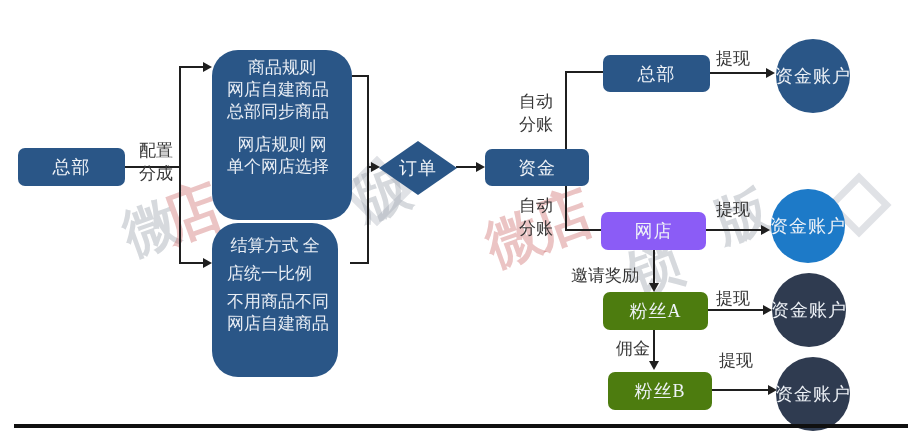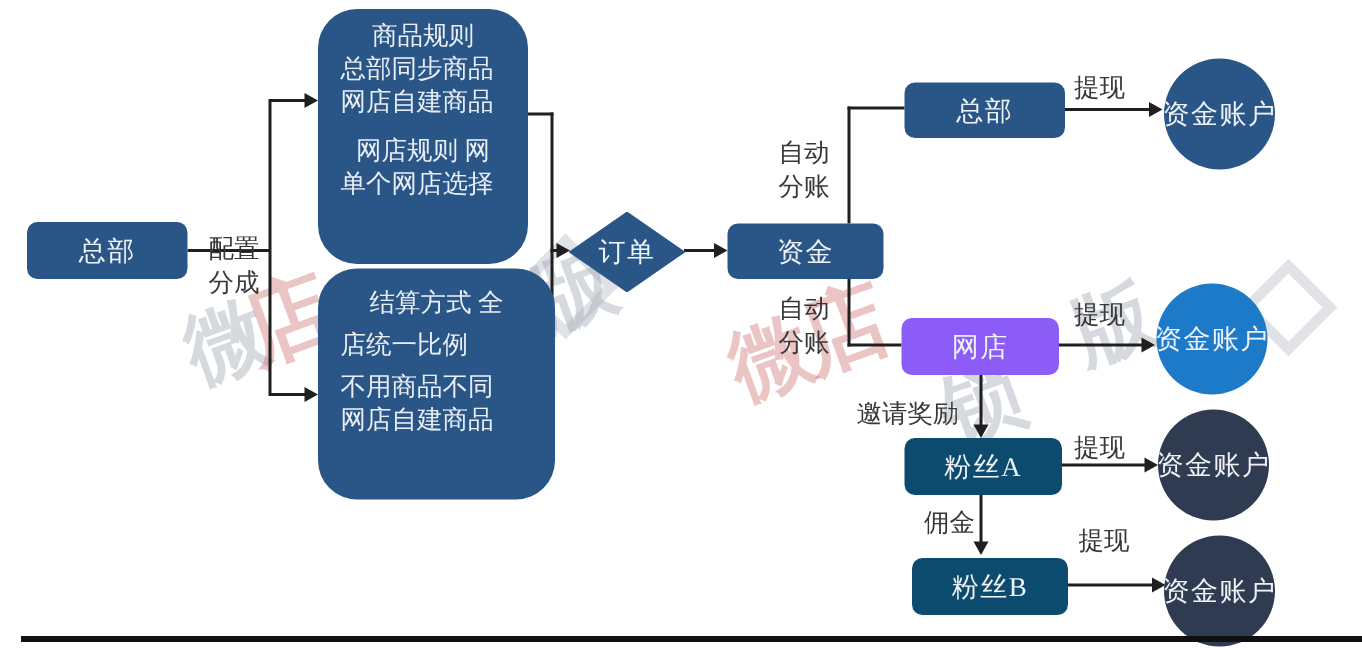--- a/index.html
+++ b/index.html
@@ -7,24 +7,24 @@
     position:relative;width:908px;height:432px;background:#ffffff;overflow:hidden;
     font-family:"Liberation Serif","DejaVu Serif",serif;
   }
   
   .node{
     position:absolute;display:flex;align-items:center;justify-content:center;
     border-radius:7px;color:#eff3f8;font-size:18px;letter-spacing:1px;
   }
   .dk{background:#2a5687;}
   .br{background:#8b5cf6;}
-  .sl{background:#0c4a6e;text-align:right;}
+  .sl{background:#4d7c0f;text-align:right;}
   .bigbox{
     position:absolute;background:#2a5687;border-radius:26px;color:#e9eef5;
-    font-size:17px;line-height:22px;
+    font-size:17px;line-height:22px;margin-top:44px;
   }
   .bigbox .bl{text-align:left;padding-left:15px;white-space:nowrap;}
   .bigbox .bl.c{text-align:center;padding-left:0;}
   .bigbox .gap{margin-top:11px;}
   .diamond{
     position:absolute;left:379px;top:141px;width:78px;height:54px;background:#2a5687;
     clip-path:polygon(0 50%,50% 0,100% 50%,50% 100%);
     display:flex;align-items:center;justify-content:center;
     color:#eff3f8;font-size:18px;letter-spacing:1px;
   }
@@ -106,48 +106,48 @@
   <div class="ln h" style="left:708px;top:309px;width:57px;"></div>
   <div class="ar" style="left:763px;top:305px;"></div>
   <div class="ln h" style="left:712px;top:389px;width:58px;"></div>
   <div class="ar" style="left:768px;top:385px;"></div>
 
   <div class="ln v" style="left:653px;top:250px;height:35px;"></div>
   <div class="ad" style="left:649px;top:283px;"></div>
   <div class="ln v" style="left:653px;top:330px;height:33px;"></div>
   <div class="ad" style="left:649px;top:361px;"></div>
 
-  <div class="lbl" style="left:131px;top:154px;width:50px;font-family:Liberation Serif, serif;">
+  <div class="lbl" style="left:131px;top:139px;width:50px;font-family:Liberation Serif, serif;">
     <div>配置</div>
     <div>分成</div>
   </div>
   <div class="lbl" style="left:513px;top:90px;width:46px;">
     <div>自动</div>
     <div>分账</div>
   </div>
   <div class="lbl" style="left:513px;top:194px;width:46px;">
     <div>自动</div>
     <div>分账</div>
   </div>
   <div class="lbl" style="left:716px;top:47px;">提现</div>
   <div class="lbl" style="left:716px;top:198px;">提现</div>
   <div class="lbl" style="left:716px;top:287px;">提现</div>
   <div class="lbl" style="left:719px;top:349px;">提现</div>
   <div class="lbl" style="left:571px;top:264px;">邀请奖励</div>
   <div class="lbl" style="left:598px;top:337px;margin-left:18px;">佣金</div>
 
   <div class="bigbox" style="left:212px;top:6px;width:140px;height:170px;padding-top:7px;box-sizing:border-box;">
     <div class="bl c">商品规则</div>
+    <div class="bl">网店自建商品</div>
     <div class="bl">总部同步商品</div>
-    <div class="bl">网店自建商品</div>
     <div class="bl c gap">网店规则 网</div>
     <div class="bl">单个网店选择</div>
   </div>
 
-  <div class="bigbox" style="left:212px;top:179px;width:158px;height:154px;padding-top:12px;box-sizing:border-box;">
+  <div class="bigbox" style="left:212px;top:179px;width:126px;height:154px;padding-top:12px;box-sizing:border-box;">
     <div class="bl c">结算方式 全</div>
     <div class="bl gap" style="margin-top:6px;">店统一比例</div>
     <div class="bl" style="margin-top:6px;">不用商品不同</div>
     <div class="bl">网店自建商品</div>
   </div>
 
   <div class="node dk" style="left:18px;top:148px;width:107px;height:38px;">
     <span>总部</span>
   </div>
 

